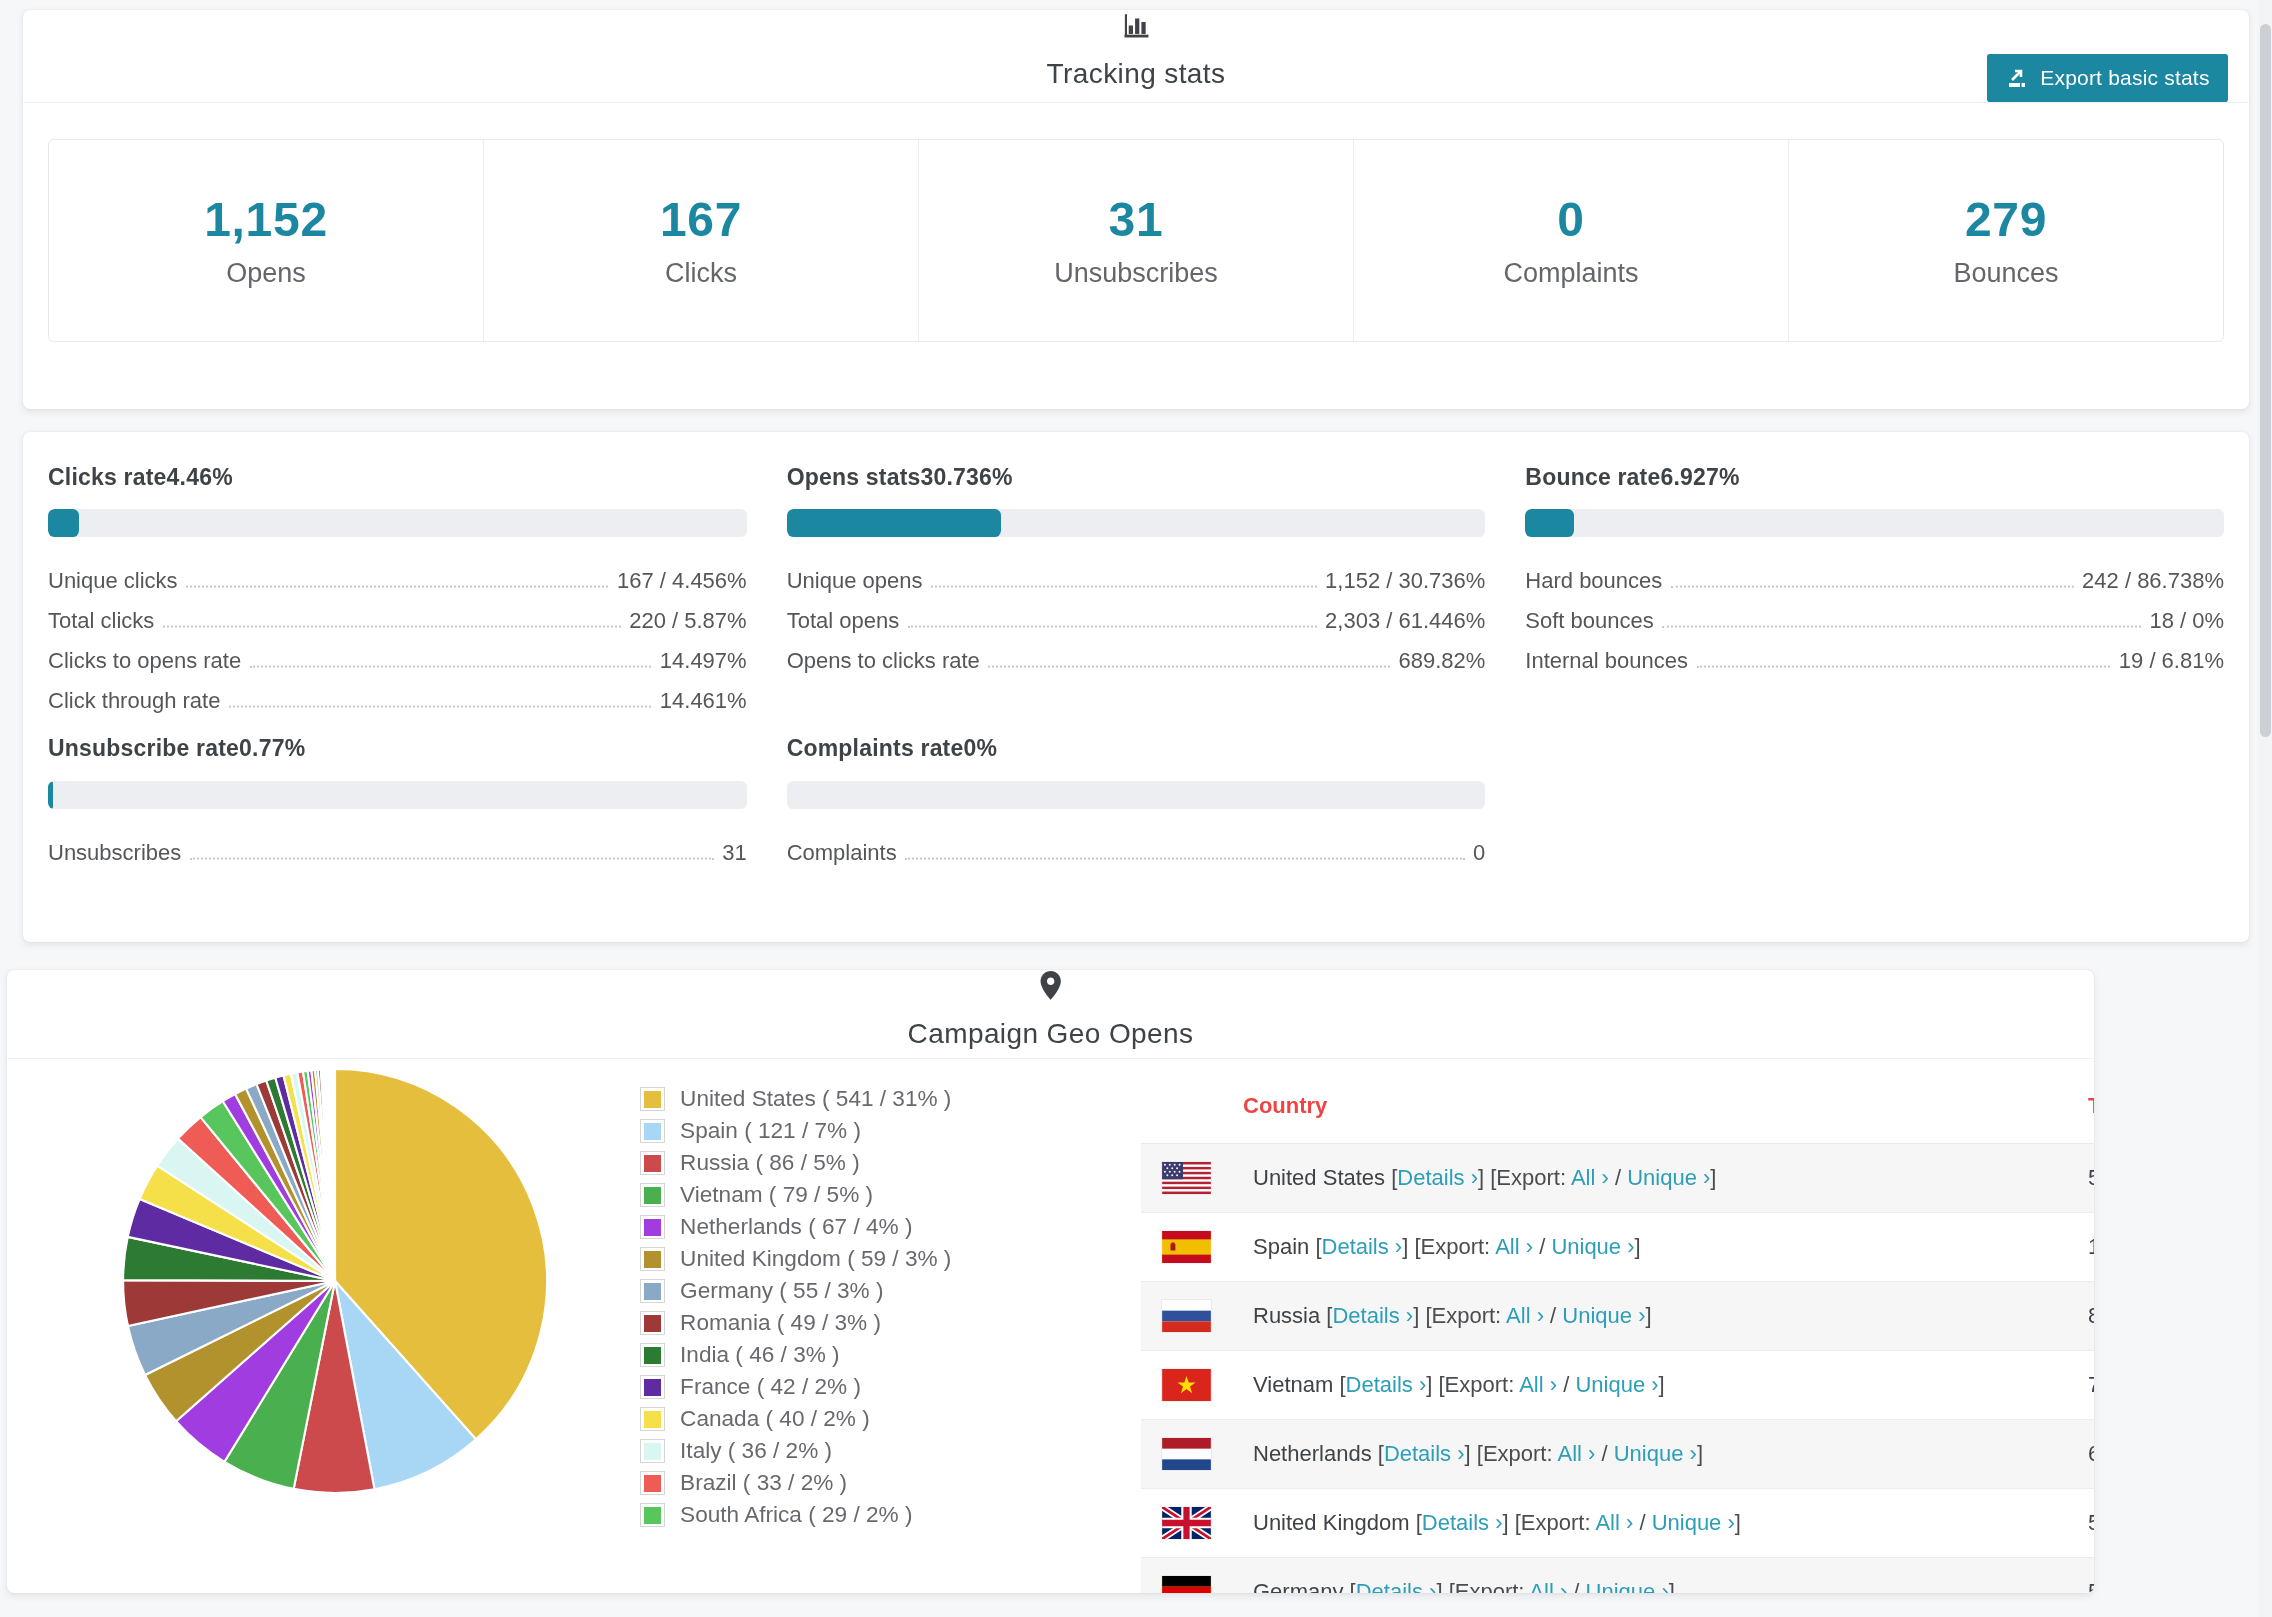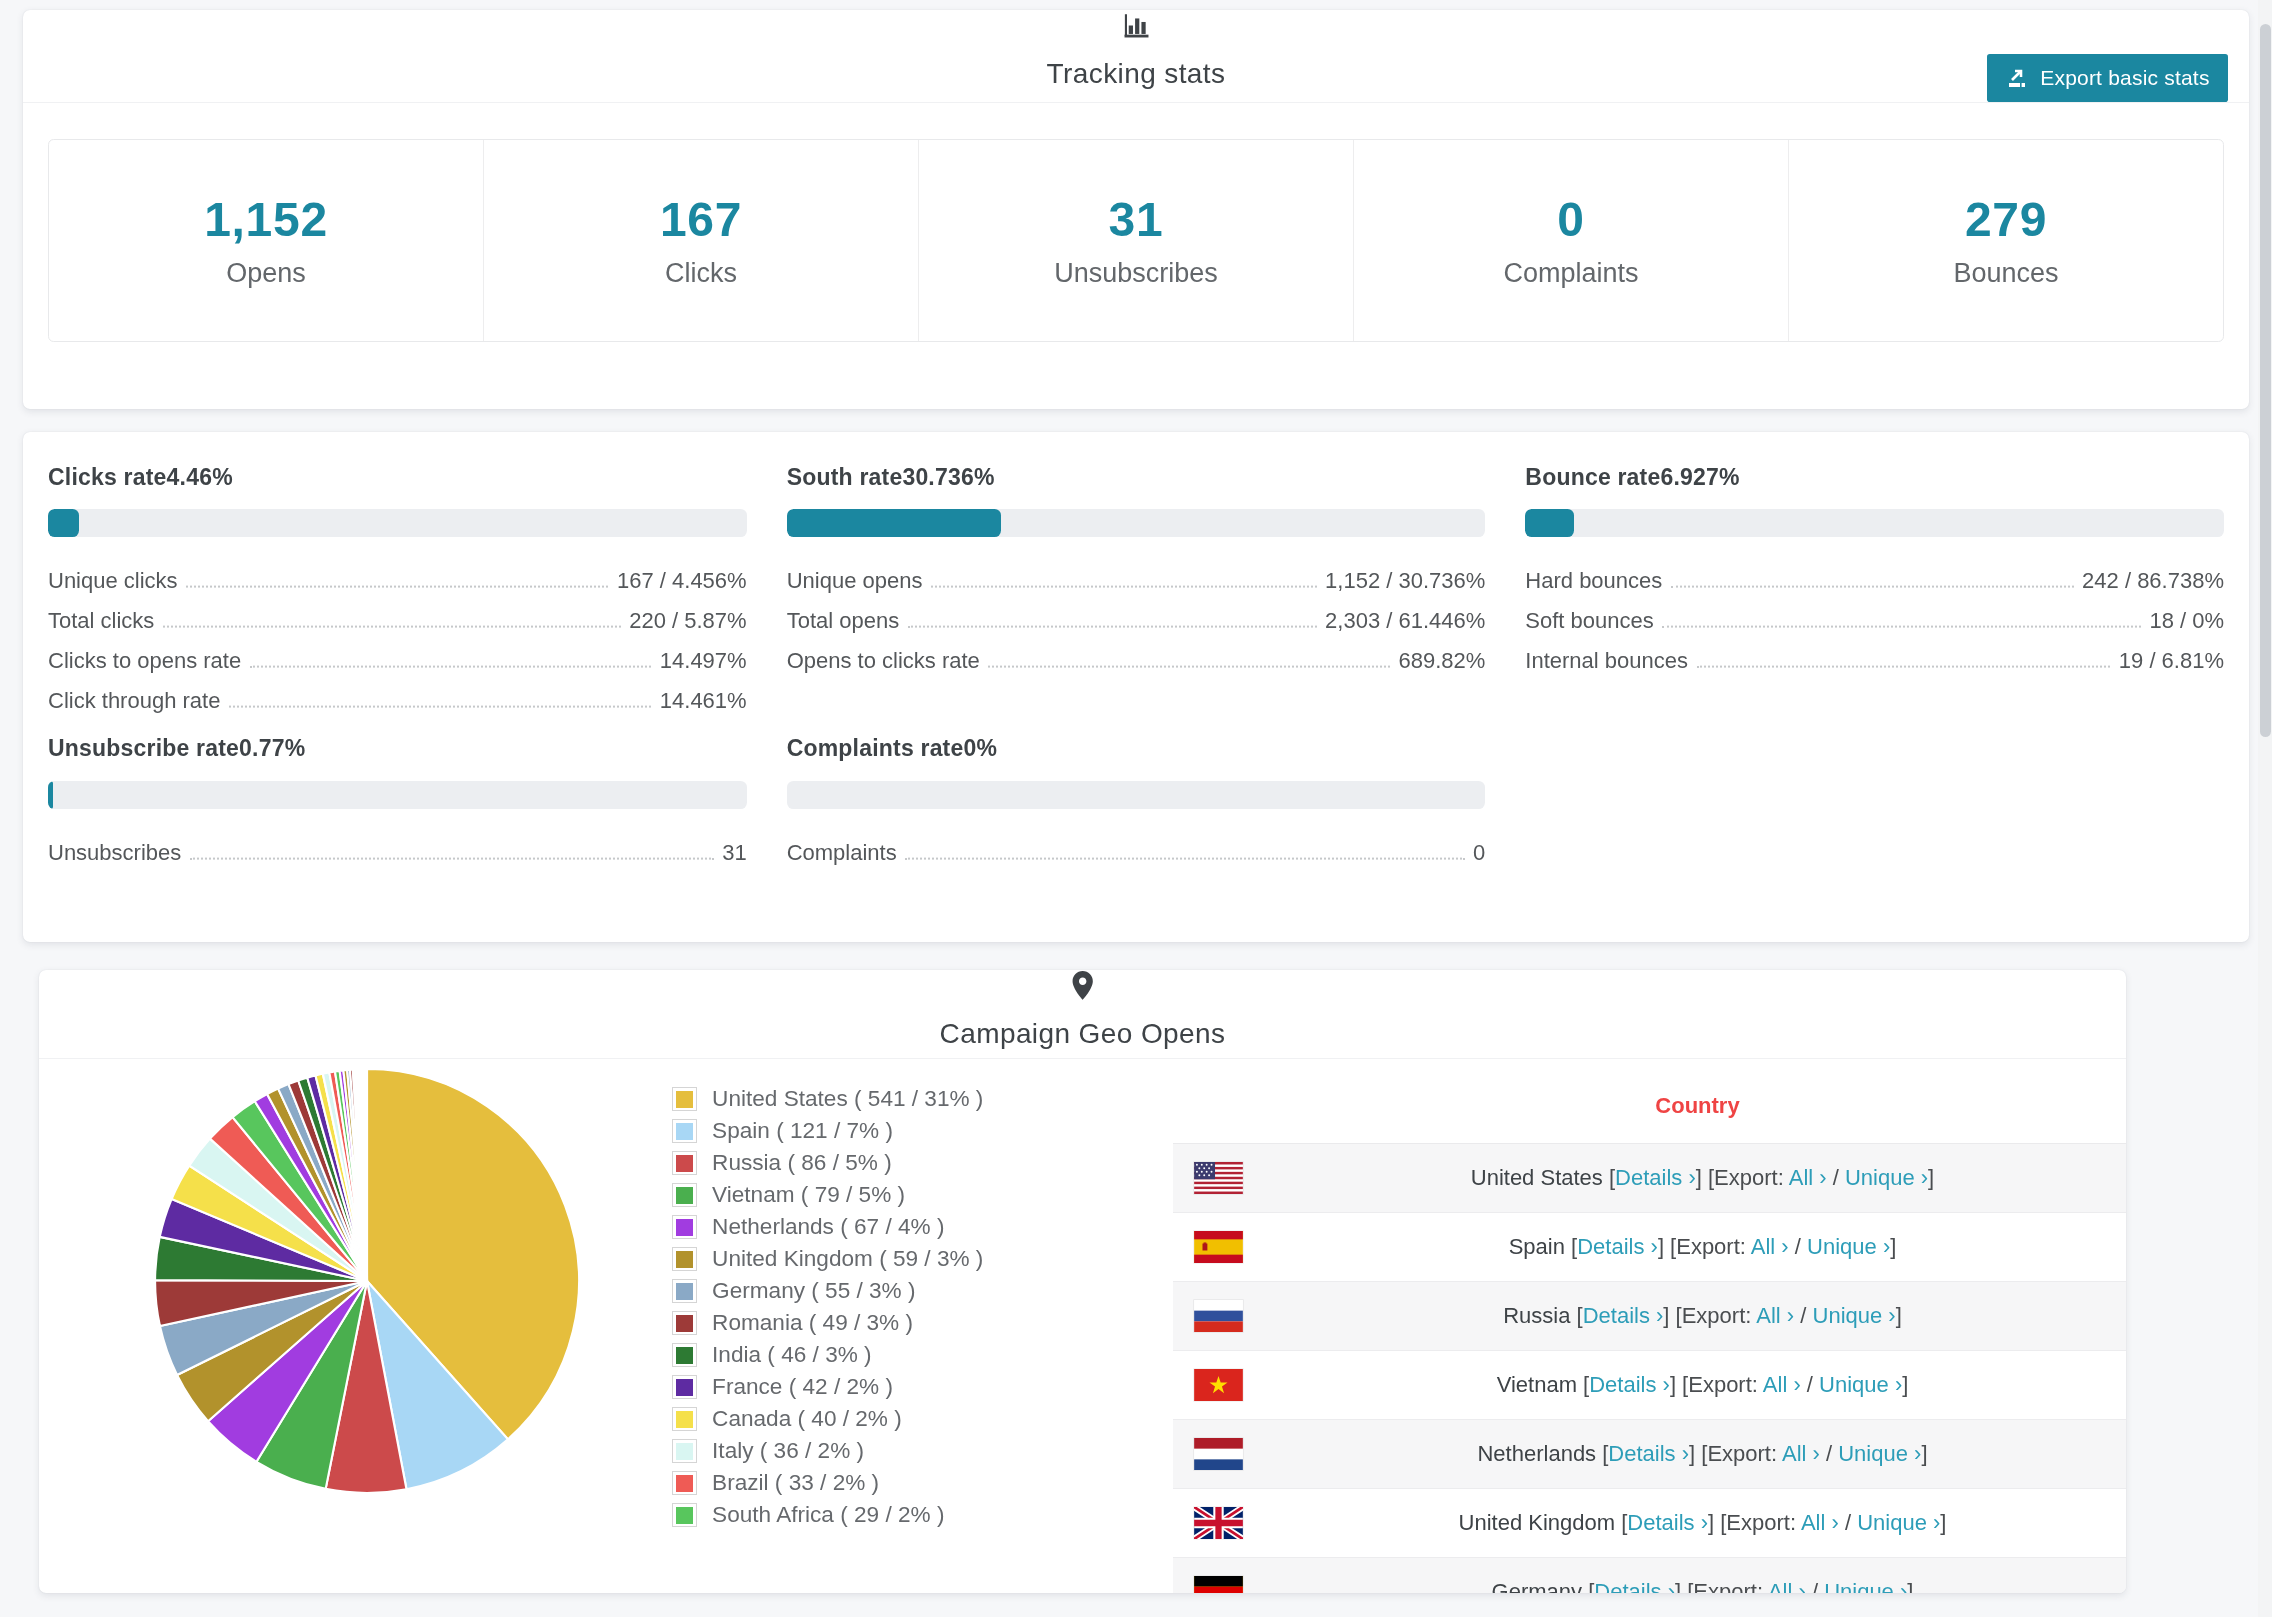--- a/index.html
+++ b/index.html
@@ -34,21 +34,21 @@
     column-gap:40px;row-gap:21px;padding:32px 25px 0 25px;}
   .rate-title-row{display:flex;align-items:baseline;
     font-size:23px;font-weight:700;color:#3e4347;letter-spacing:0.2px;}
   .bar{height:28px;background:#eceef1;border-radius:6.4px;margin-top:18.4px;overflow:hidden;}
   .bar-fill{height:100%;background:#1b87a0;border-radius:6.4px;}
   .rate-rows{margin-top:17px;}
   .rate-row{display:flex;align-items:flex-end;height:40px;font-size:22px;color:#54575a;}
   .leader{flex:1;border-bottom:2.1px dotted #c6c8ca;margin:0 8.5px;transform:translateY(-6.4px);}
 
   
-  #card-geo{left:39px;top:970px;width:2087px;height:623px;overflow:hidden;text-align:center;}
+  #card-geo{left:7px;top:970px;width:2087px;height:623px;overflow:hidden;}
   #pie{position:absolute;left:109px;top:92px;}
   .legend{position:absolute;left:633px;top:113px;}
   .legend-item{display:flex;align-items:center;gap:15.5px;height:32px;
     font-size:22.6px;color:#66696d;}
   .swatch{width:17px;height:17px;border:1.4px solid #d5d5d5;background:#fff;padding:2.8px;flex:none;}
   .swatch-inner{width:100%;height:100%;}
   .geo-table{position:absolute;left:1134px;top:99px;width:1088px;}
   .gt-header{display:flex;height:74px;align-items:center;font-size:22px;color:#ef4444;
     border-bottom:1.4px solid #eaeaec;font-weight:bold;}
   .gt-header .hdr-country{flex:1;padding-left:102px;}
@@ -150,21 +150,21 @@
           </div>
           <div class="rate-row">
             <span>Click through rate</span>
             <div class="leader"></div>
             <span>14.461%</span>
           </div>
         </div>
       </div>
       <div class="rate-block">
         <div class="rate-title-row">
-          <span>South rate</span>
+          <span>Opens stats</span>
           <span>30.736%</span>
         </div>
         <div class="bar">
           <div class="bar-fill" style="width: 30.736%;"></div>
         </div>
         <div class="rate-rows">
           <div class="rate-row">
             <span>Unique opens</span>
             <div class="leader"></div>
             <span>1,152 / 30.736%</span>

